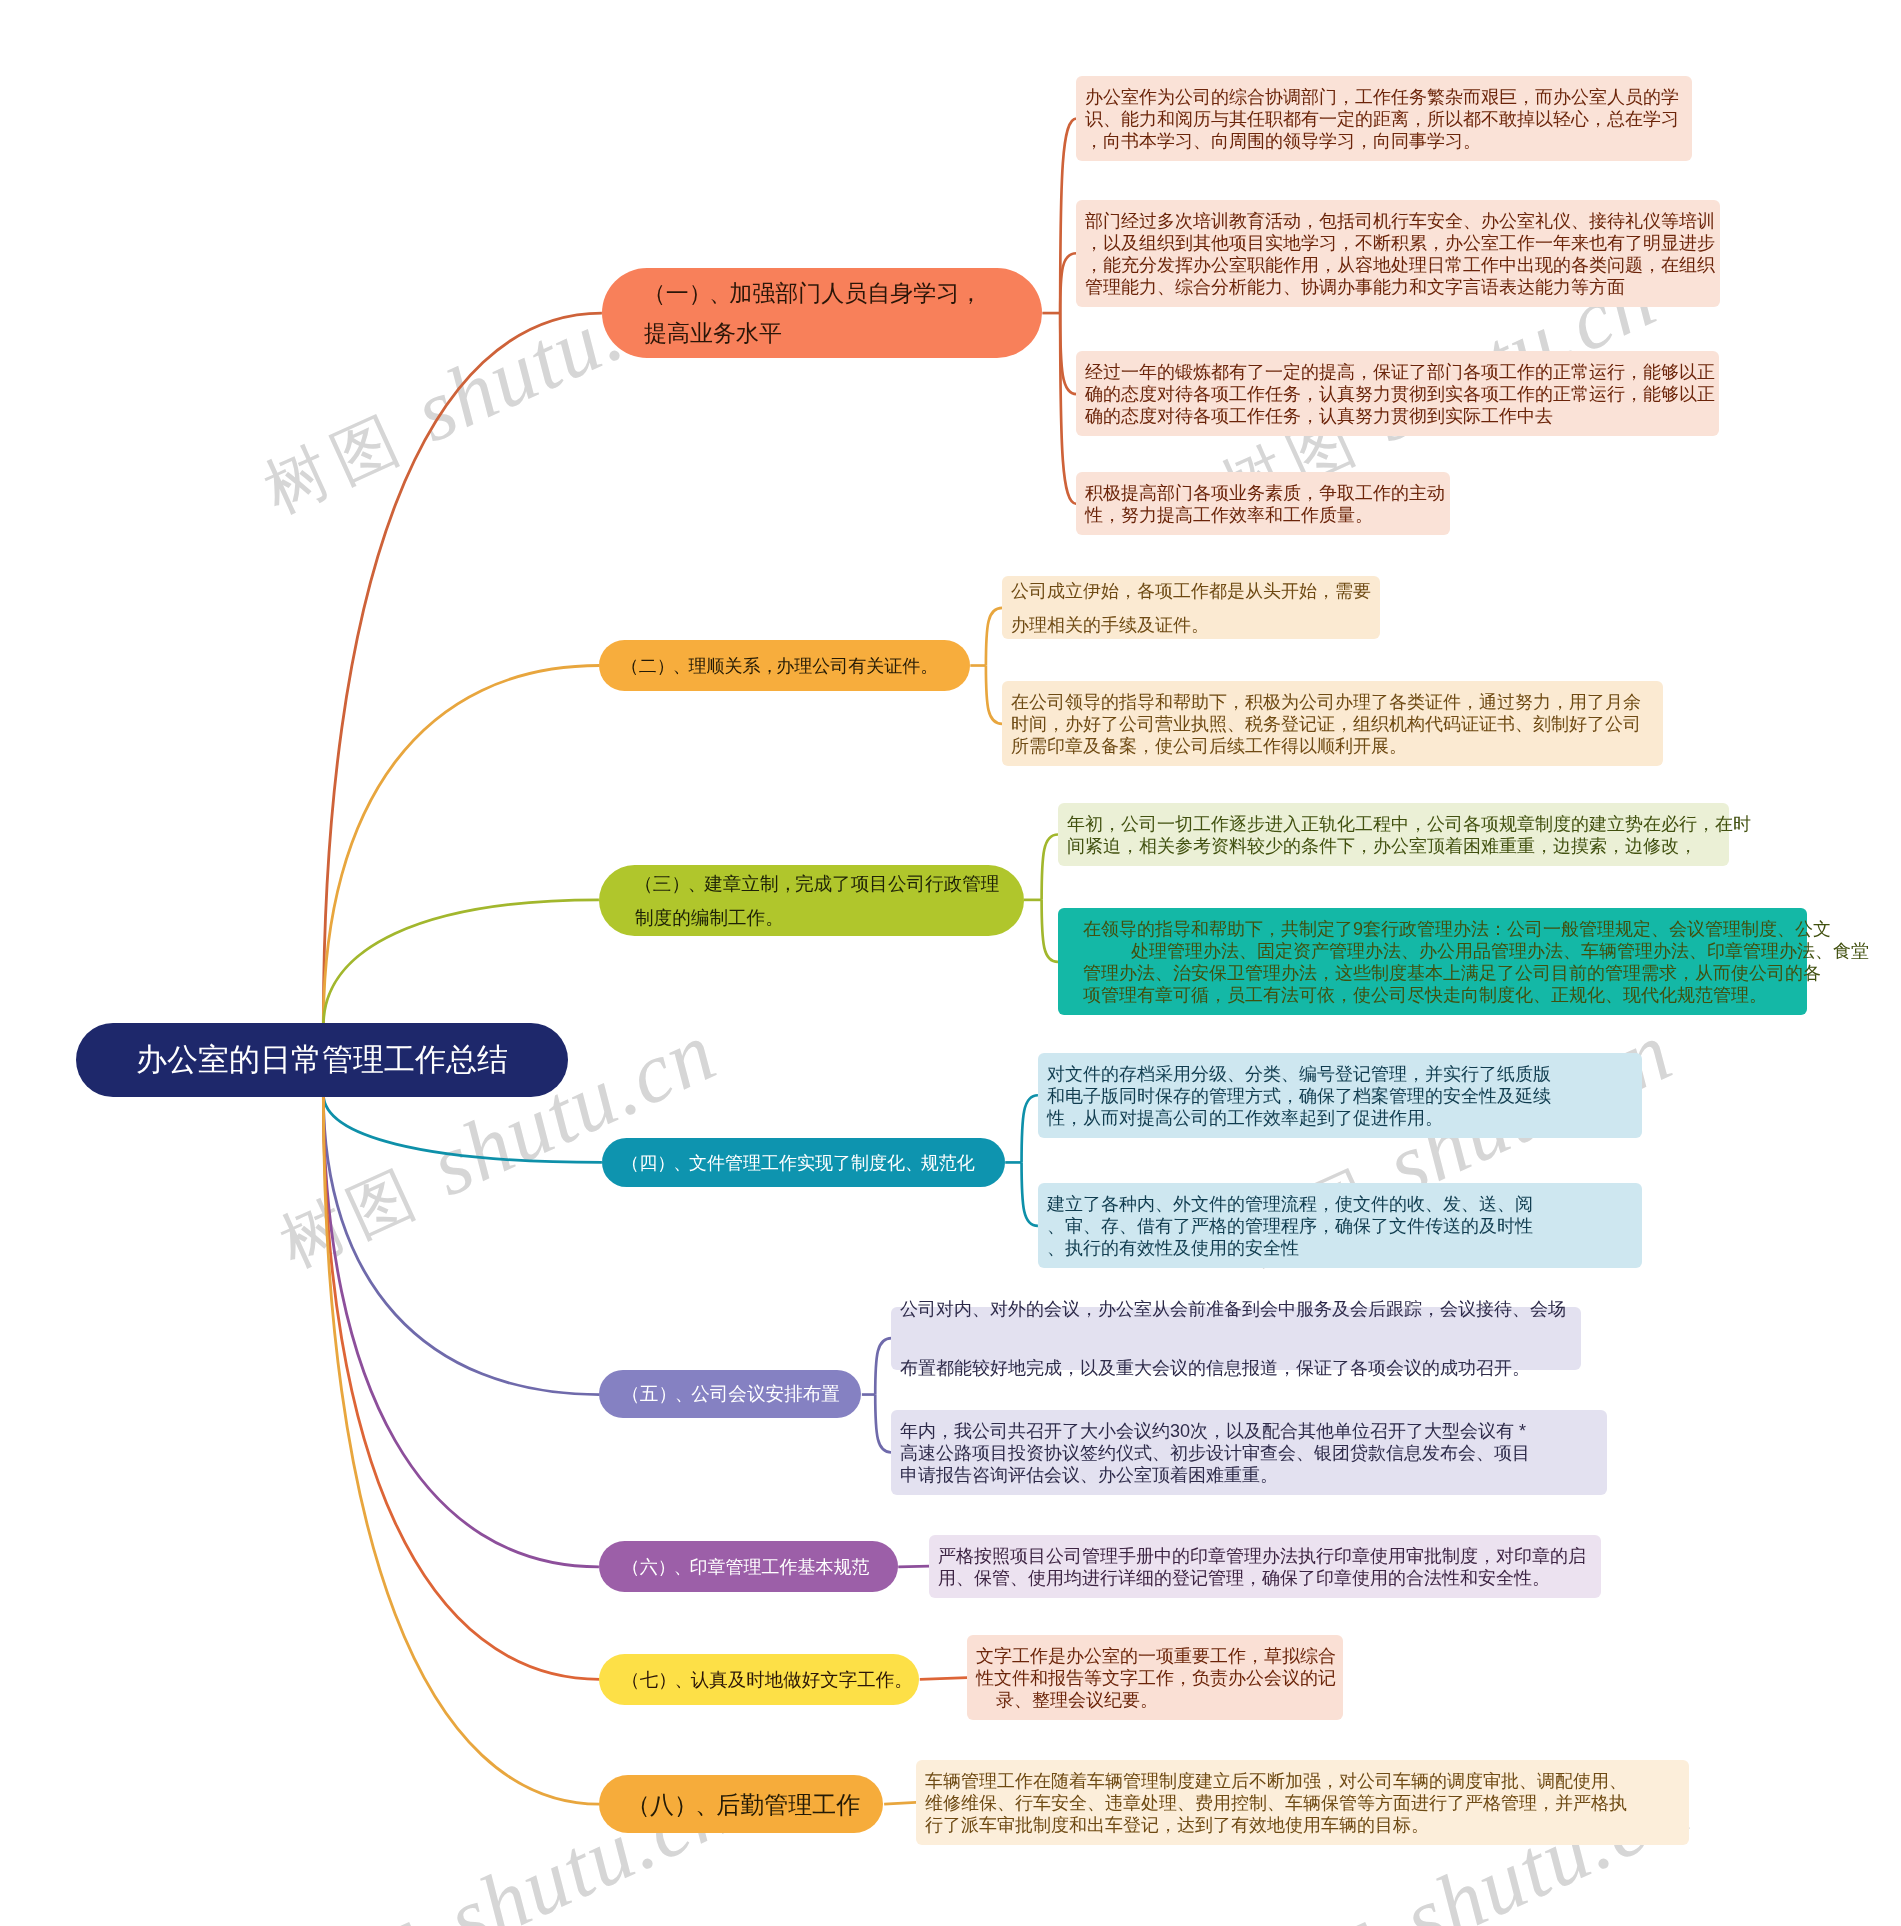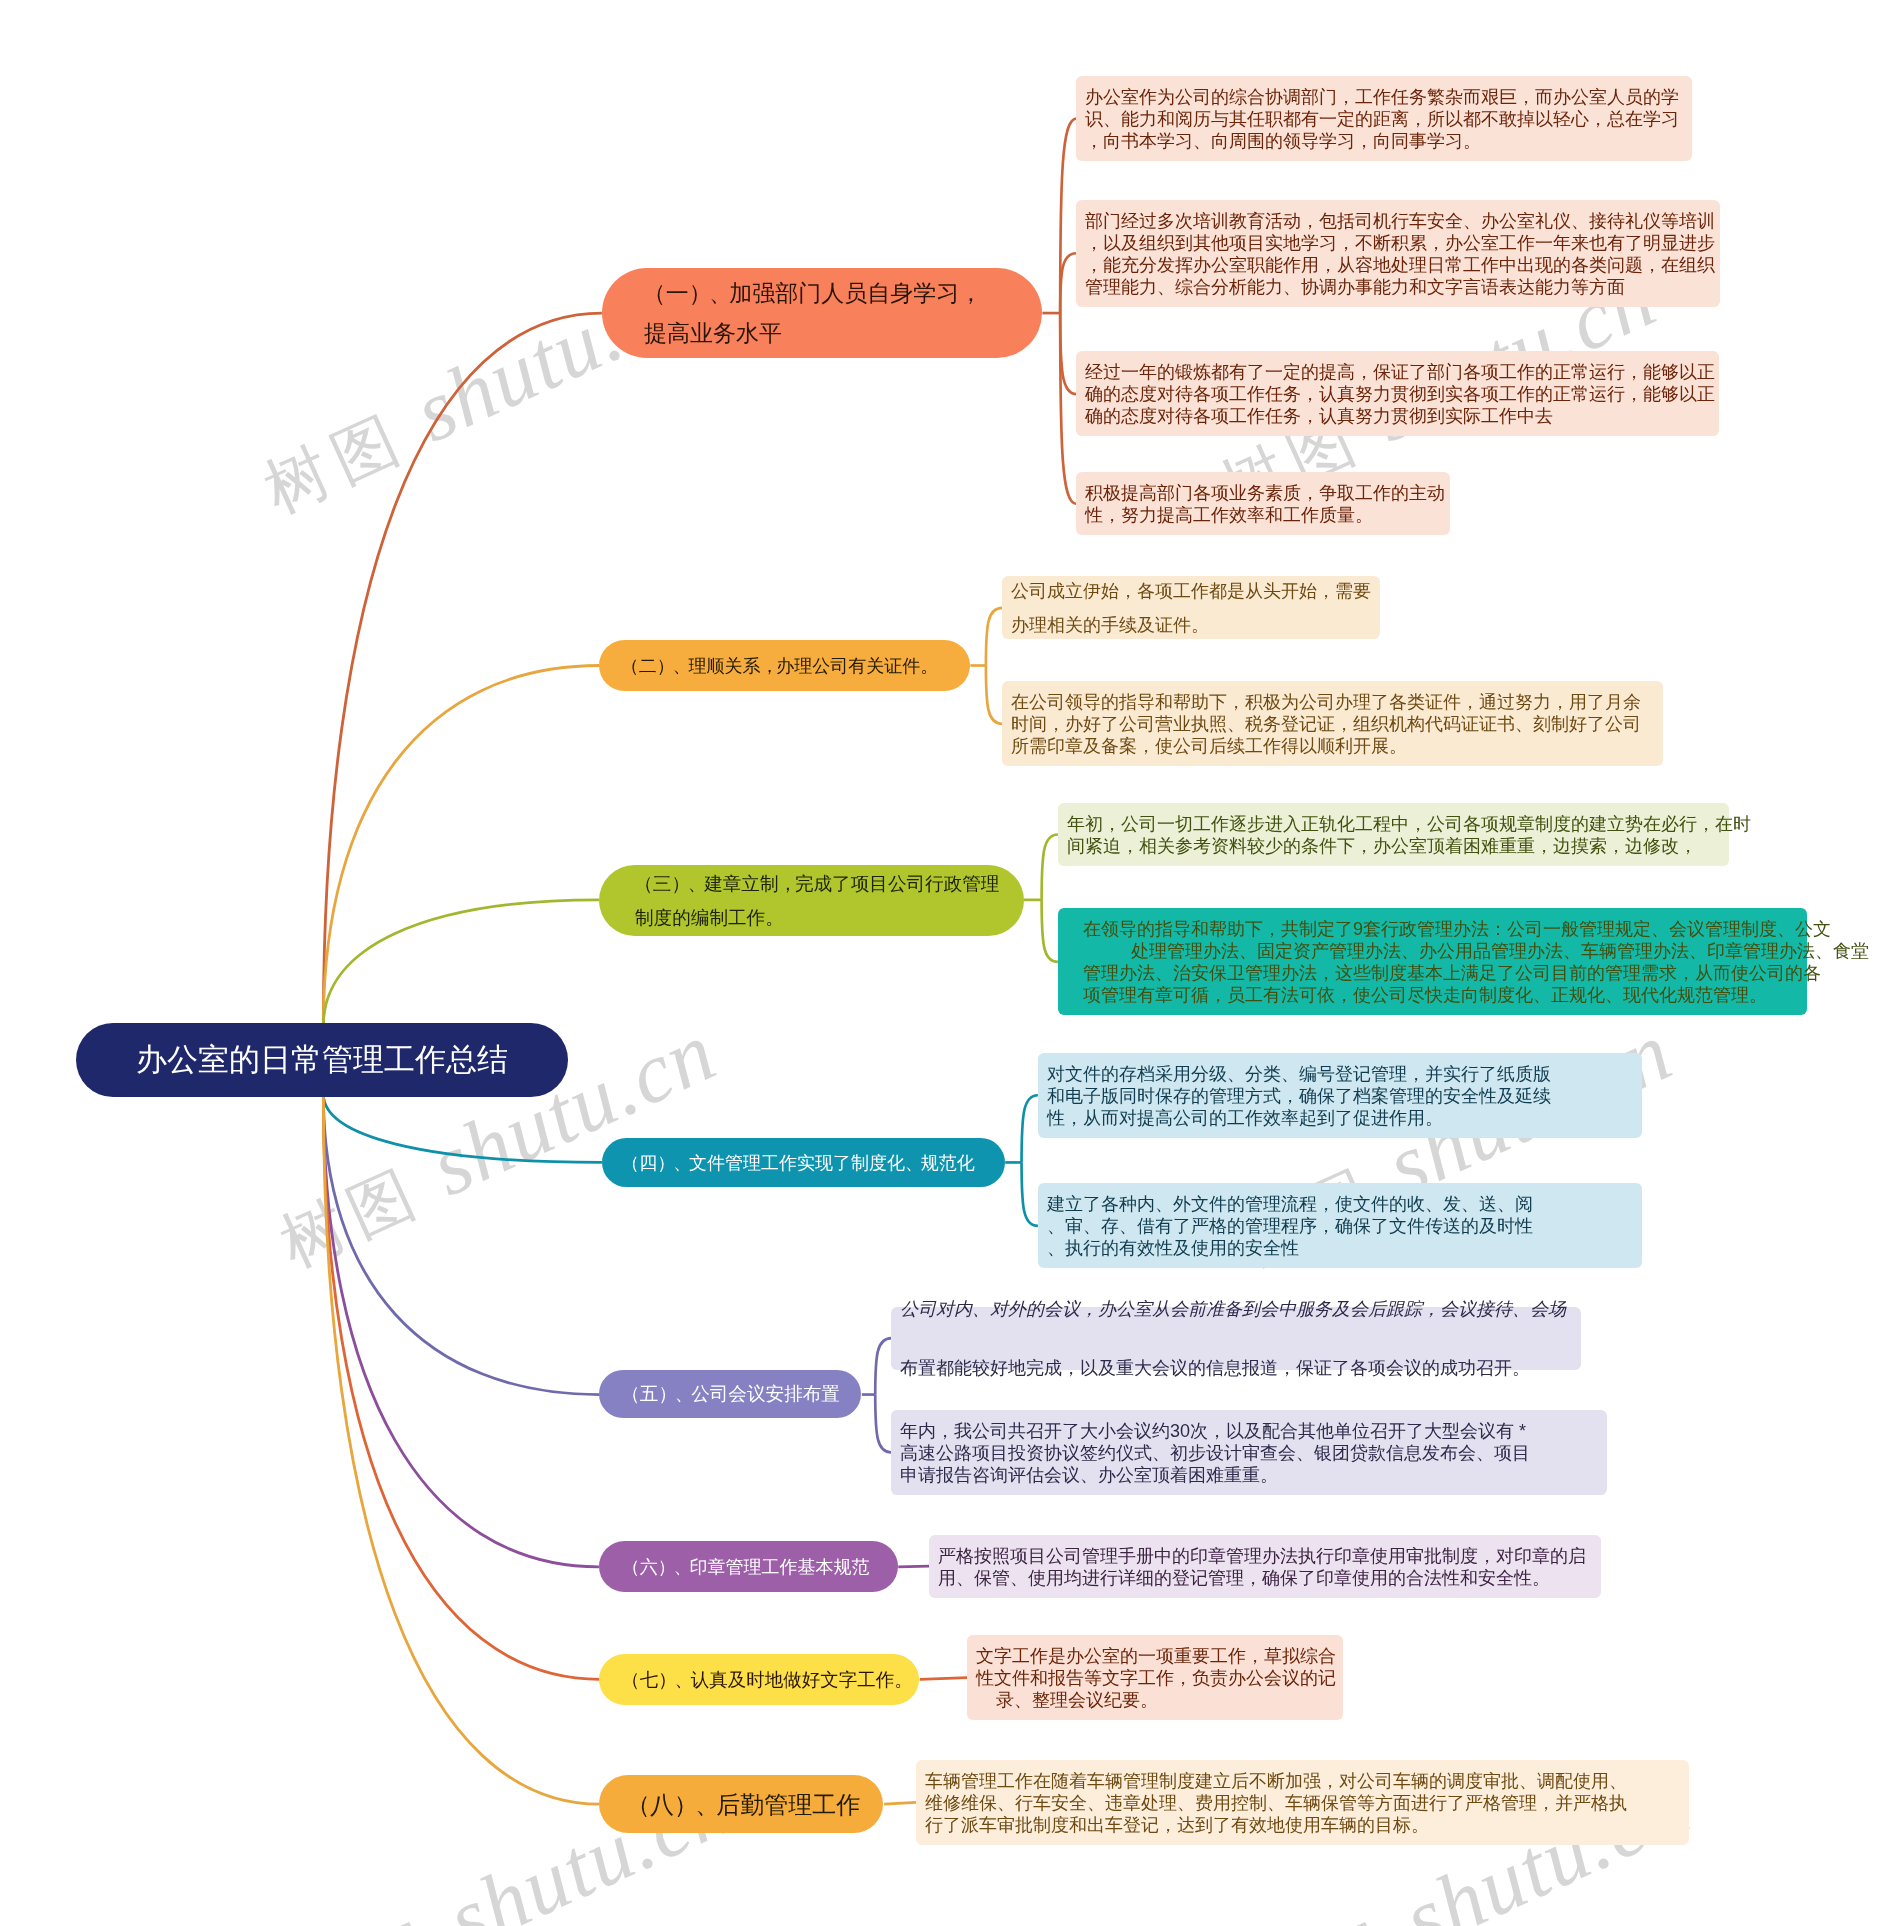--- a/index.html
+++ b/index.html
@@ -164,21 +164,21 @@
           <span data-name="text-line" style="display: block;">、执行的有效性及使用的安全性</span>
         </span>
       </div>
       <div class="node l1" data-name="branch-node-5" style="left: 599px; top: 1370px; width: 262px; height: 48px; background: rgb(133, 129, 194); color: rgb(255, 255, 255); padding-left: 24.5px; font-size: 18.6px; line-height: 30px;">
         <span data-name="branch-label">
           <span data-name="text-line" style="display: block;"><span data-name="punctuation-slot" style="display: inline-block; width: 0.88em; overflow: visible;"><span data-name="punctuation-glyph" style="display: inline-block; margin-left: -0.12em;">（</span></span>五<span data-name="punctuation-slot" style="display: inline-block; width: 0.88em; overflow: visible;"><span data-name="punctuation-glyph" style="display: inline-block; margin-right: -0.12em;">）</span></span><span data-name="punctuation-slot" style="display: inline-block; width: 0.88em; overflow: visible;"><span data-name="punctuation-glyph" style="display: inline-block; margin-right: -0.12em;">、</span></span>公司会议安排布置</span>
         </span>
       </div>
       <div class="node leaf" data-name="leaf-node-5-1" style="left: 891px; top: 1307px; width: 690px; height: 63px; background: rgb(227, 225, 240); color: rgb(45, 42, 73); padding-left: 9px; font-size: 18px; line-height: 22px;">
         <span data-name="leaf-text">
-          <span data-name="text-line" style="display: block; font-style: italic;">公司对内、对外的会议，办公室从会前准备到会中服务及会后跟踪，会议接待、会场</span>
+          <span data-name="text-line" style="display: block;">公司对内、对外的会议，办公室从会前准备到会中服务及会后跟踪，会议接待、会场</span>
           <span data-name="text-line" style="display: block; margin-top: 37px;">布置都能较好地完成，以及重大会议的信息报道，保证了各项会议的成功召开。</span>
         </span>
       </div>
       <div class="node leaf" data-name="leaf-node-5-2" style="left: 891px; top: 1410px; width: 716px; height: 85px; background: rgb(227, 225, 240); color: rgb(45, 42, 73); padding-left: 9px; font-size: 18px; line-height: 22px;">
         <span data-name="leaf-text">
           <span data-name="text-line" style="display: block;">年内，我公司共召开了大小会议约30次，以及配合其他单位召开了大型会议有 *</span>
           <span data-name="text-line" style="display: block;">高速公路项目投资协议签约仪式、初步设计审查会、银团贷款信息发布会、项目</span>
           <span data-name="text-line" style="display: block;">申请报告咨询评估会议、办公室顶着困难重重。</span>
         </span>
       </div>

